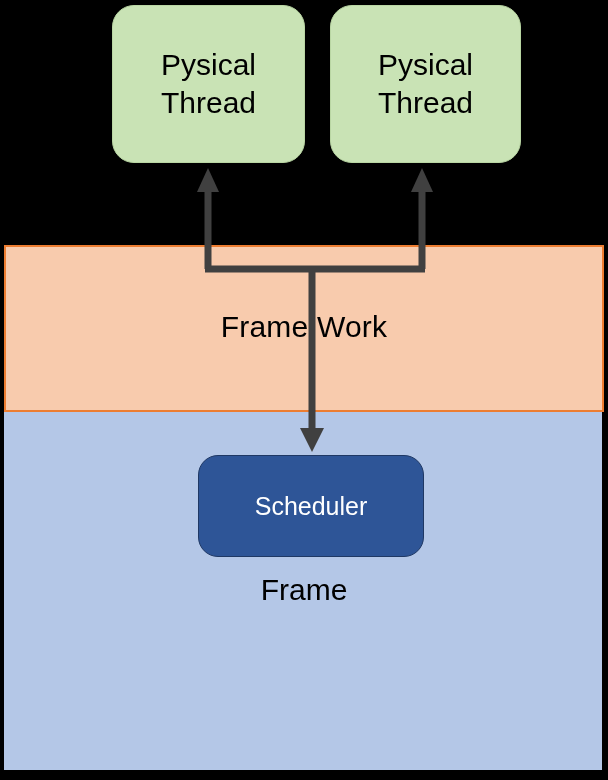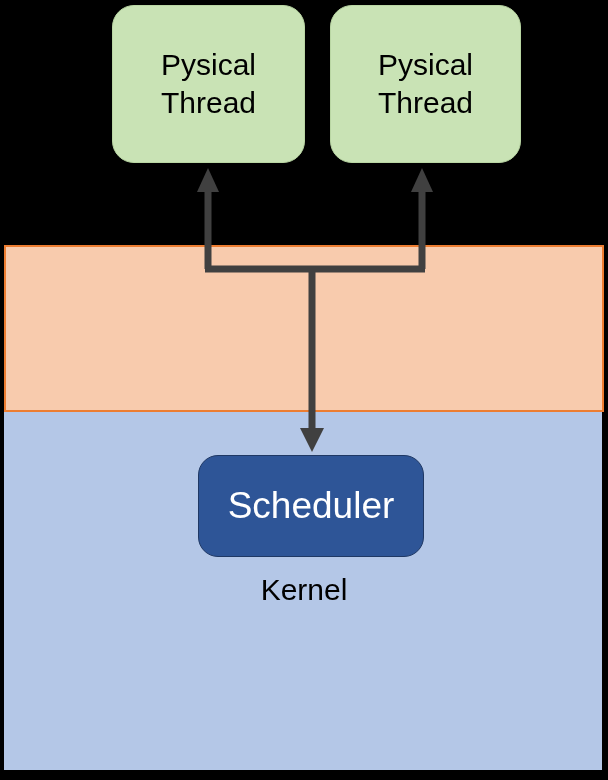--- a/index.html
+++ b/index.html
@@ -99,21 +99,21 @@
     width: 226px;
     height: 102px;
     box-sizing: border-box;
     background: #2E5597;
     border: 1px solid #1F3864;
     border-radius: 20px;
     display: flex;
     align-items: center;
     justify-content: center;
     color: #FFFFFF;
-    font-size: 37px;
+    font-size: 25px;
     line-height: 36px;
   }
 
   
   #connectors {
     position: absolute;
     left: 0;
     top: 0;
     width: 608px;
     height: 780px;
@@ -122,20 +122,21 @@
 </style>
 </head>
 <body>
 
 <div id="canvas">
 
   <div class="band" id="framework-band"></div>
 
   <div class="band" id="kernel-band"></div>
 
+  <div class="band-label" id="framework-label">Frame Work</div>
 
   <svg id="connectors" viewBox="0 0 608 780" width="608" height="780">
     <defs>
       <marker id="arrowhead-up" markerWidth="10" markerHeight="10" refX="5" refY="9" orient="auto" markerUnits="userSpaceOnUse">
         <polygon points="5,0 10,10 0,10" fill="#404040"></polygon>
       </marker>
     </defs>
 
     <g>
       <line x1="312" y1="267" x2="312" y2="437" stroke="#404040" stroke-width="7"></line>
@@ -168,15 +169,15 @@
     <span>
       <span class="thread-label">Pysical</span>
       <span class="thread-label">Thread</span>
     </span>
   </div>
 
   <div id="scheduler-box">
     <span>Scheduler</span>
   </div>
 
-  <div class="band-label" id="kernel-label">Kernel</div>
+  <div class="band-label" id="kernel-label">Frame</div>
 
 </div>
 
 </body></html>

